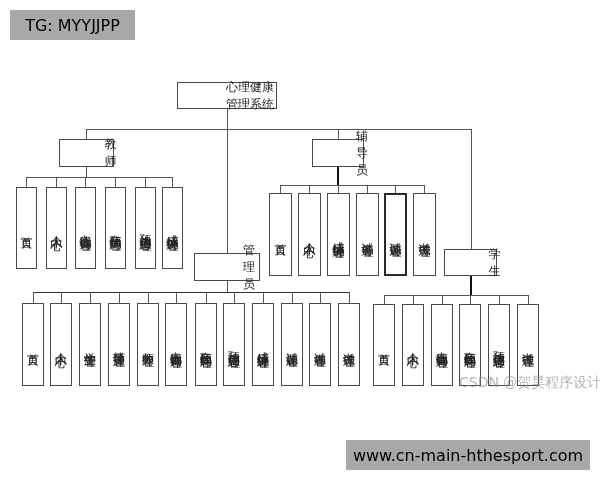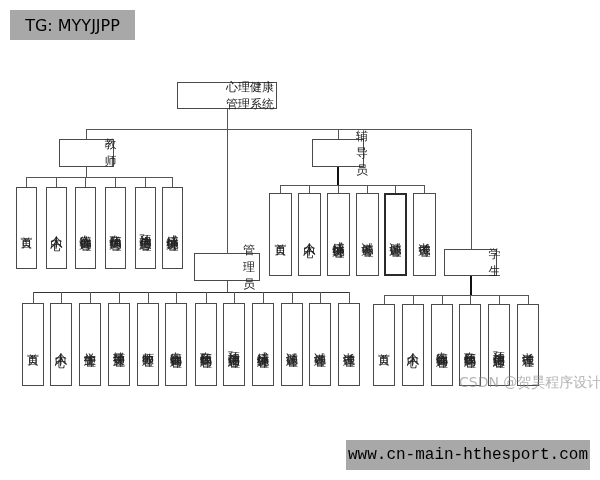--- a/index.html
+++ b/index.html
@@ -20,21 +20,21 @@
     .cc { top: 193px; height: 83px; width: 23px; }
     .ac { top: 303px; height: 83px; width: 22px; }
     .sc { top: 304px; height: 82px; width: 22px; }
   </style>
 </head>
 <body>
 
 <div class="tag" style="left:10px;top:10px;width:125px;height:30px;font-size:16px;">
   <span>TG: MYYJJPP</span>
 </div>
-<div class="tag" style="left:346px;top:440px;width:244px;height:30px;font-size:16px;font-family:Liberation Mono, monospace;">
+<div class="tag" style="left:346px;top:440px;width:244px;height:30px;font-size:16px;">
   <span>www.cn-main-hthesport.com</span>
 </div>
 
 <div>
 
   <div class="vl" style="left:227px;top:109px;height:144px;"></div>
   <div class="hl" style="left:86px;top:129px;width:386px;"></div>
   <div class="vl" style="left:86px;top:129px;height:10px;"></div>
   <div class="vl" style="left:338px;top:129px;height:10px;"></div>
   <div class="vl" style="left:471px;top:129px;height:120px;"></div>

